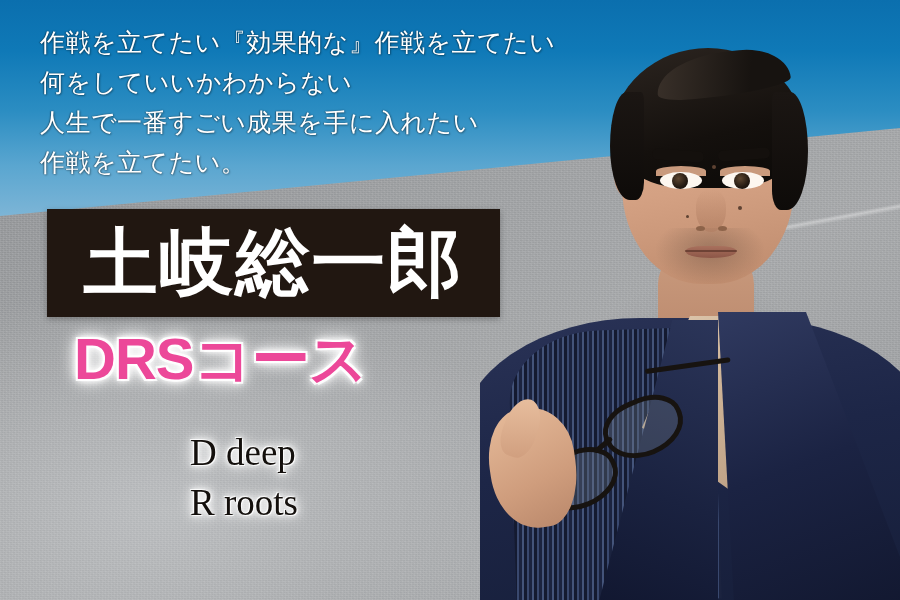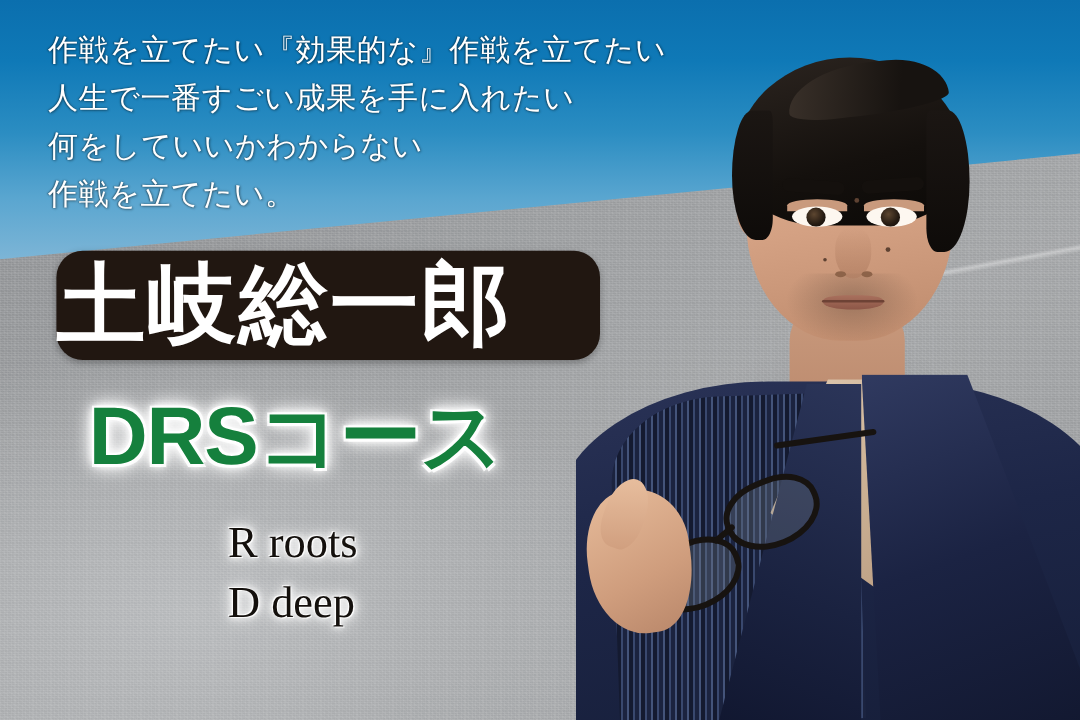--- a/index.html
+++ b/index.html
@@ -74,46 +74,46 @@
     white-space: nowrap;
   }
   .headline div { white-space: nowrap; }
 
   
   .nameplate {
     position: absolute;
     left: 47px;
     top: 209px;
     width: 453px;
-    height: 91px;
+    height: 108px;
     background: #211711;
     display: flex;
     align-items: center;
+    justify-content: center;
     box-shadow: 0 2px 6px rgba(0,0,0,.28);
-    border-radius: 22px;
   }
   .nameplate-text {
     color: #ffffff;
     font-family: "Liberation Serif", "DejaVu Serif", serif;
     font-weight: 700;
     font-size: 74px;
     line-height: 1;
     letter-spacing: 2px;
     white-space: nowrap;
   }
 
   
   .course-title {
     position: absolute;
     left: 74px;
     top: 330px;
-    font-size: 68px;
+    font-size: 58px;
     font-weight: 800;
     line-height: 1;
-    color: #15803d;
+    color: #ec4899;
     letter-spacing: -1px;
     white-space: nowrap;
     text-shadow:
       0 0 7px #ffffff, 0 0 7px #ffffff, 0 0 12px #ffffff,
       0 0 16px #ffffff, 0 0 20px rgba(255,255,255,.85),
       2px 2px 0 rgba(255,255,255,.9), -2px -2px 0 rgba(255,255,255,.9),
       2px -2px 0 rgba(255,255,255,.9), -2px 2px 0 rgba(255,255,255,.9);
   }
 
   
@@ -314,34 +314,34 @@
 
 <div id="banner">
 
   <div class="bg-gray"></div>
   <div class="bg-noise"></div>
   <div class="bg-blue"></div>
   <div class="bg-blue-edge"></div>
 
   <div class="headline">
     <div>作戦を立てたい『効果的な』作戦を立てたい</div>
+    <div>何をしていいかわからない</div>
     <div>人生で一番すごい成果を手に入れたい</div>
-    <div>何をしていいかわからない</div>
     <div>作戦を立てたい。</div>
   </div>
 
   <div class="nameplate">
     <span class="nameplate-text">土岐総一郎</span>
   </div>
 
   <div class="course-title">DRSコース</div>
 
   <div class="keylist">
+    <div>D deep</div>
     <div>R roots</div>
-    <div>D deep</div>
   </div>
 
   <div class="portrait">
     <div class="p-shadow"></div>
     <div class="p-neck"></div>
     <div class="p-body"></div>
     <div class="p-stripe"></div>
     <div class="p-collar-beige"></div>
     <div class="p-collar-left"></div>
     <div class="p-collar-right"></div>

